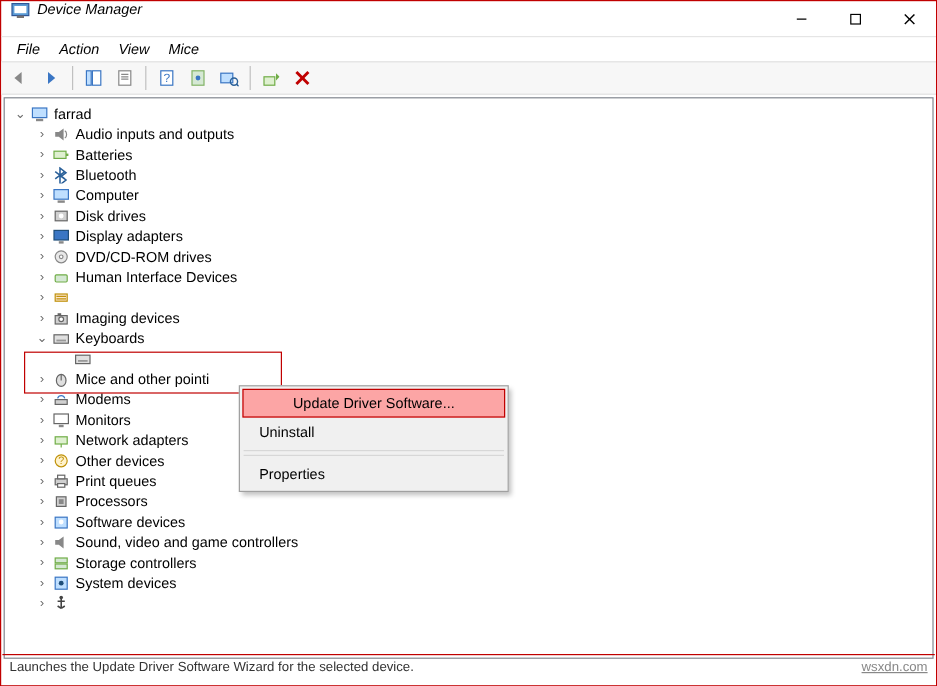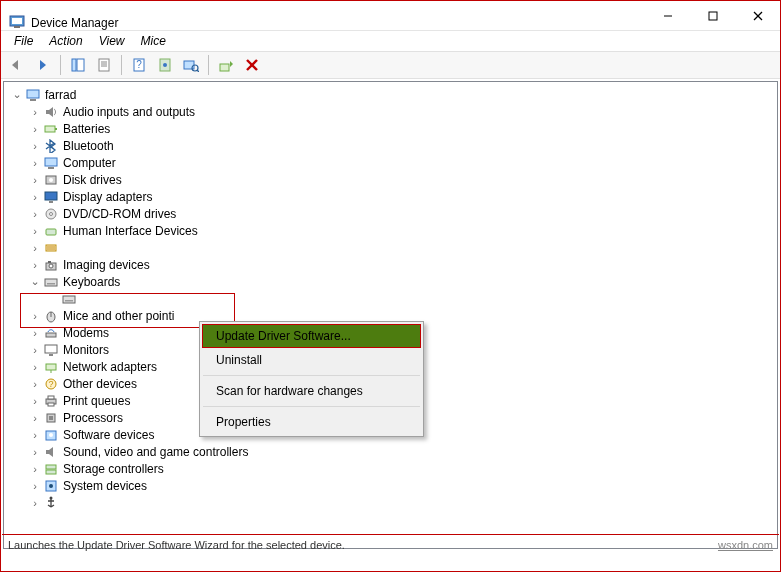--- a/index.html
+++ b/index.html
@@ -11,23 +11,24 @@
     background: #fff;
     width: 781px;
     height: 572px;
     border: 1px solid #c00000;
     position: relative;
     overflow: hidden;
   }
   .titlebar {
     height: 30px;
     display: flex;
-    align-items: flex-end;
+    align-items: flex-start;
     padding: 0 0 0 8px;
     border-bottom: 1px solid #e5e5e5;
+    font-style: italic;
   }
   .titlebar .app-icon {
     width: 16px; height: 16px; margin-right: 6px;
     display: inline-flex; align-items:center; justify-content:center;
   }
   .titlebar .title { flex: 1; font-size: 12px; }
   .winbtns { display: flex; }
   .winbtn { width: 45px; height: 29px; display:flex; align-items:center; justify-content:center; }
   .menubar {
     height: 20px;
@@ -90,26 +91,26 @@
     width: 225px;
     background: #f0f0f0;
     border: 1px solid #a0a0a0;
     box-shadow: 3px 3px 4px rgba(0,0,0,0.25);
     padding: 2px;
     font-size: 12px;
   }
   .cm-item {
     padding: 5px 14px;
   }
-  .cm-item.hot { background: #4d7c0f; }
+  .cm-item.hot { background: #fca5a5; text-align: center; }
   .cm-item.hot.boxed { outline:1px solid #c00000; outline-offset:-1px; }
   .cm-sep { height:1px; background:#d7d7d7; margin:3px 1px; }
   .cm-item.bold { font-weight:normal; }
   .statusbar {
-    position:absolute; left:1px; right:1px; bottom:17px; height:20px;
+    position:absolute; left:1px; right:1px; bottom:6px; height:20px;
     border-top:1px solid #c00000;
     display:flex; align-items:center; justify-content:space-between;
     padding: 0 6px;
     font-size: 11px;
     color:#333;
   }
   .statusbar .right { color:#888;text-decoration:underline; }
 </style>
 </head>
 <body>
@@ -517,21 +518,20 @@
         </div>
     </div>
   </div>
   <div class="highlight-box-1"></div>
 </div>
 
 <div class="context-menu">
   <div class="cm-item hot boxed">Update Driver Software...</div>
   <div class="cm-item">Uninstall</div>
   <div class="cm-sep"></div>
-  <div class="cm-item">Scan for hardware changes</div>
   <div class="cm-sep"></div>
   <div class="cm-item bold">Properties</div>
 </div>
 
 <div class="statusbar">
   <span>Launches the Update Driver Software Wizard for the selected device.</span>
   <span class="right">wsxdn.com</span>
 </div>
 
 </body></html>

